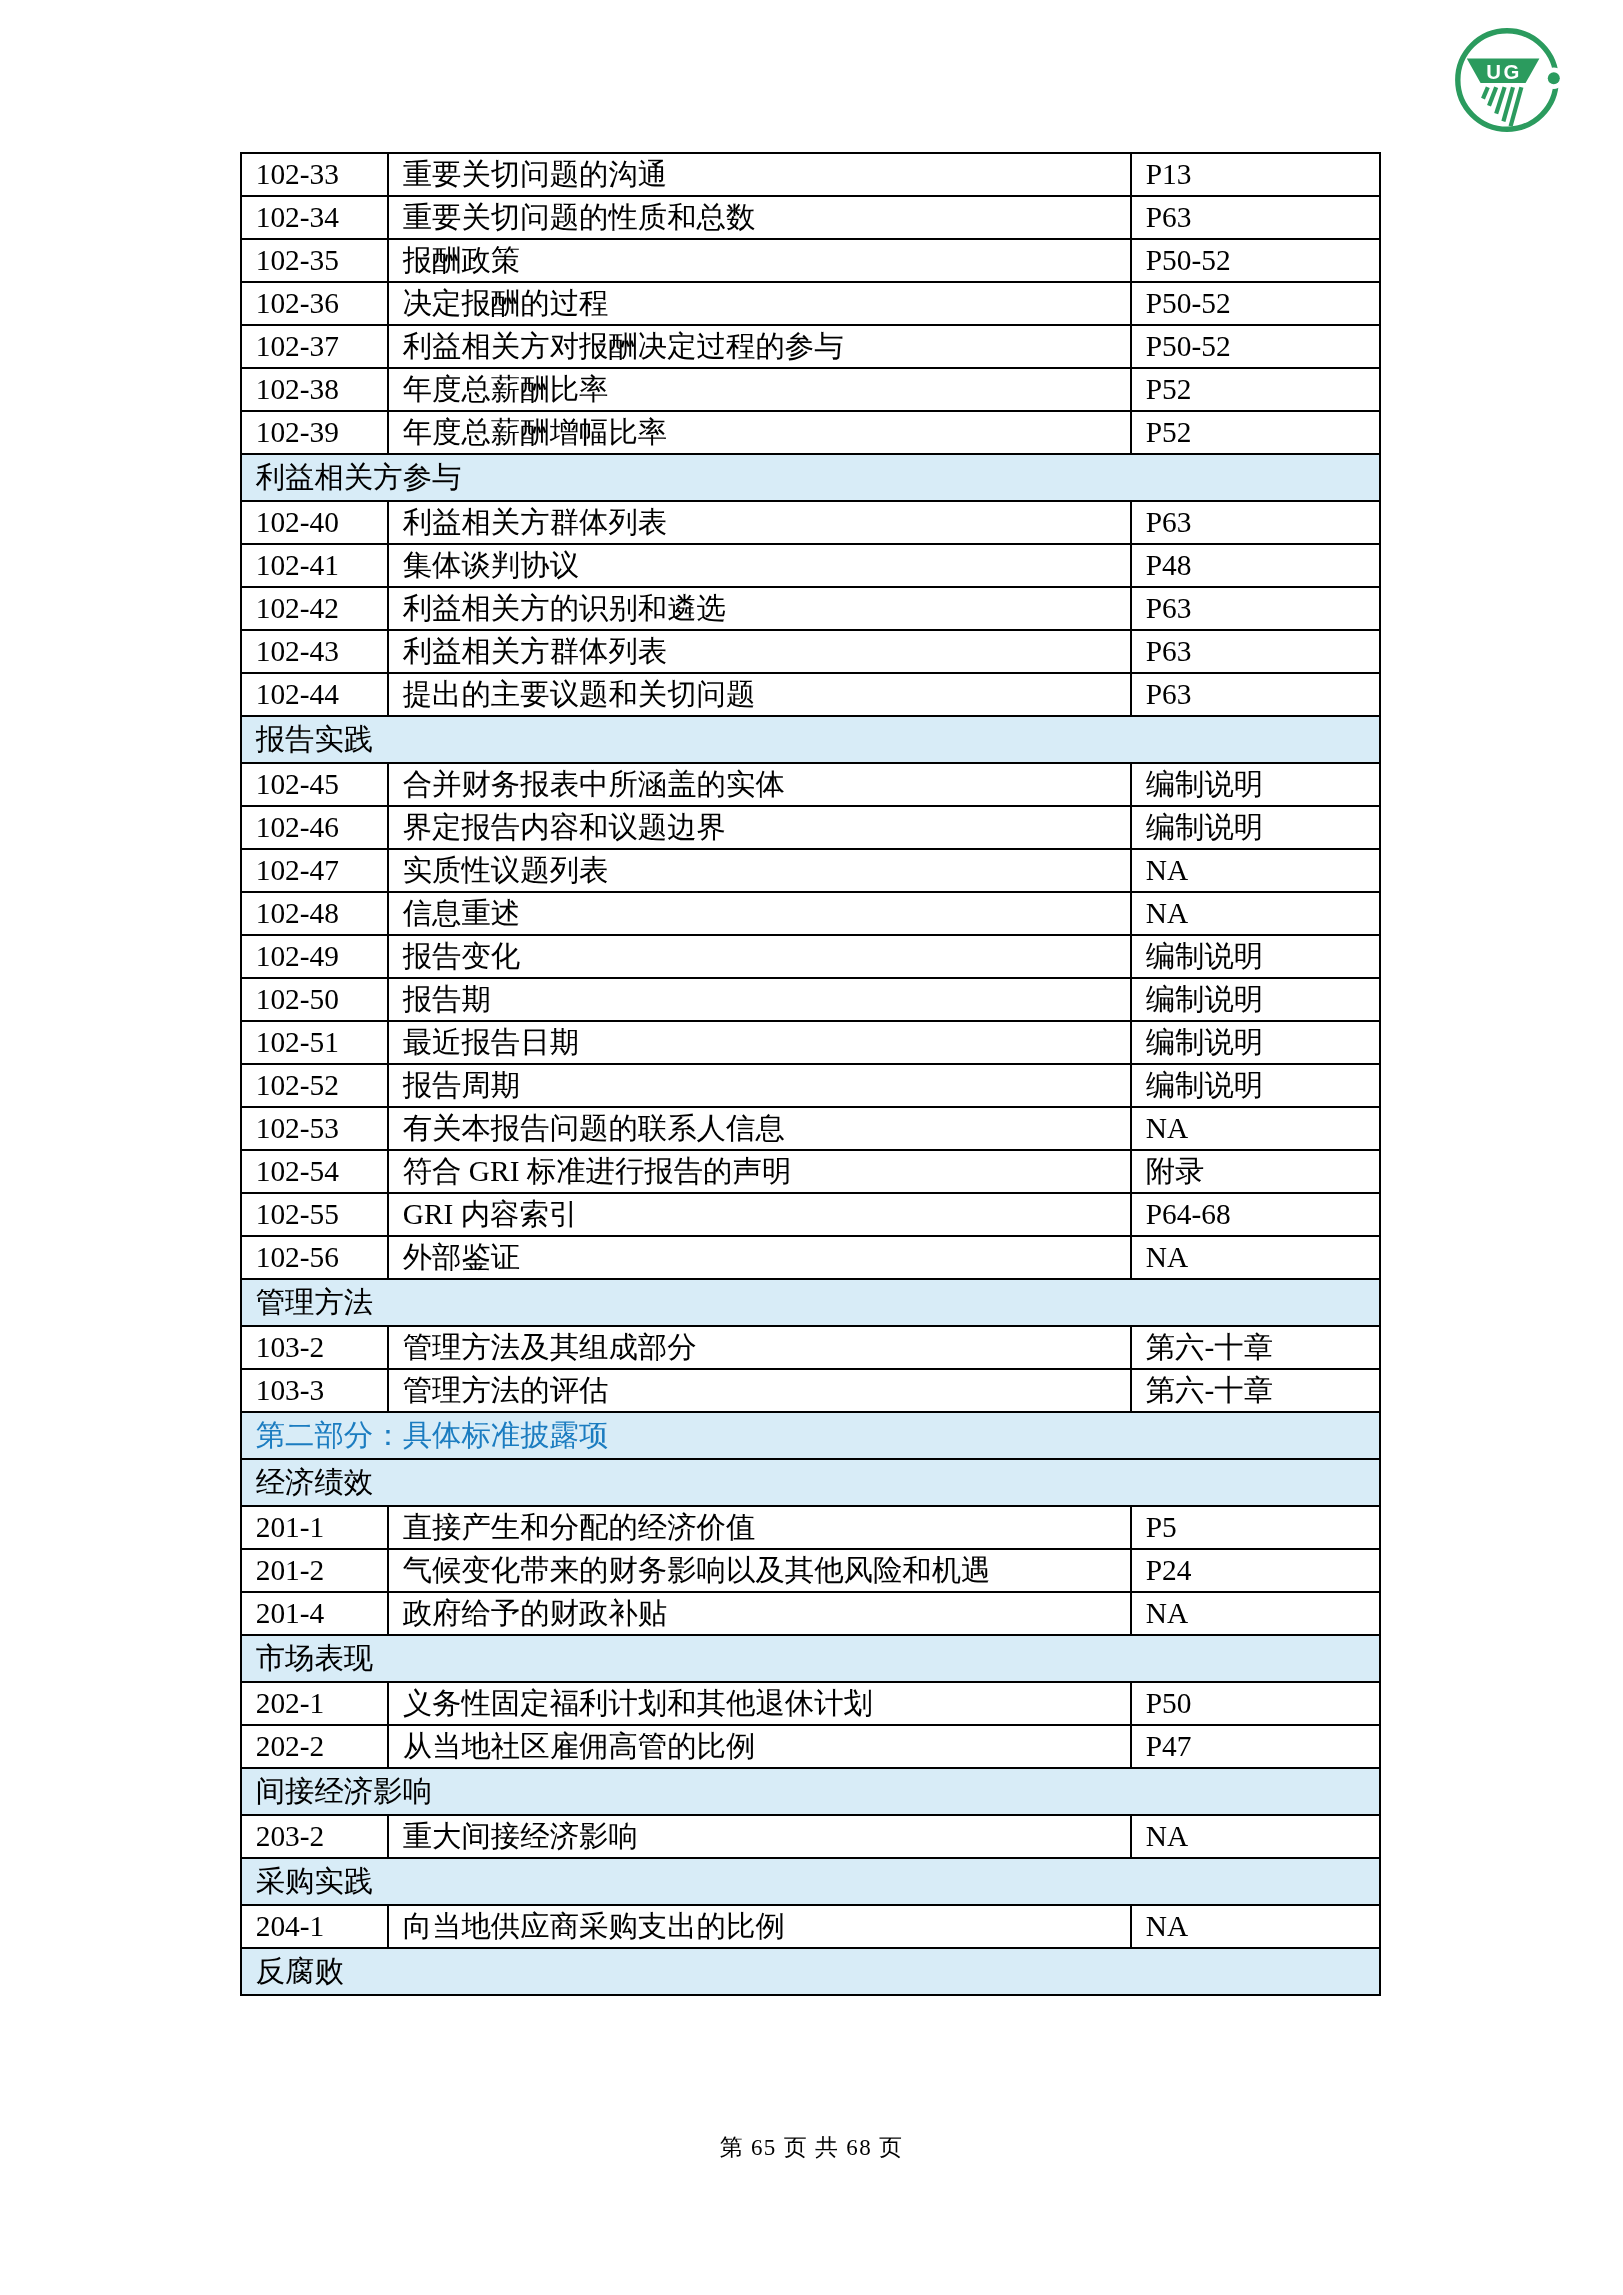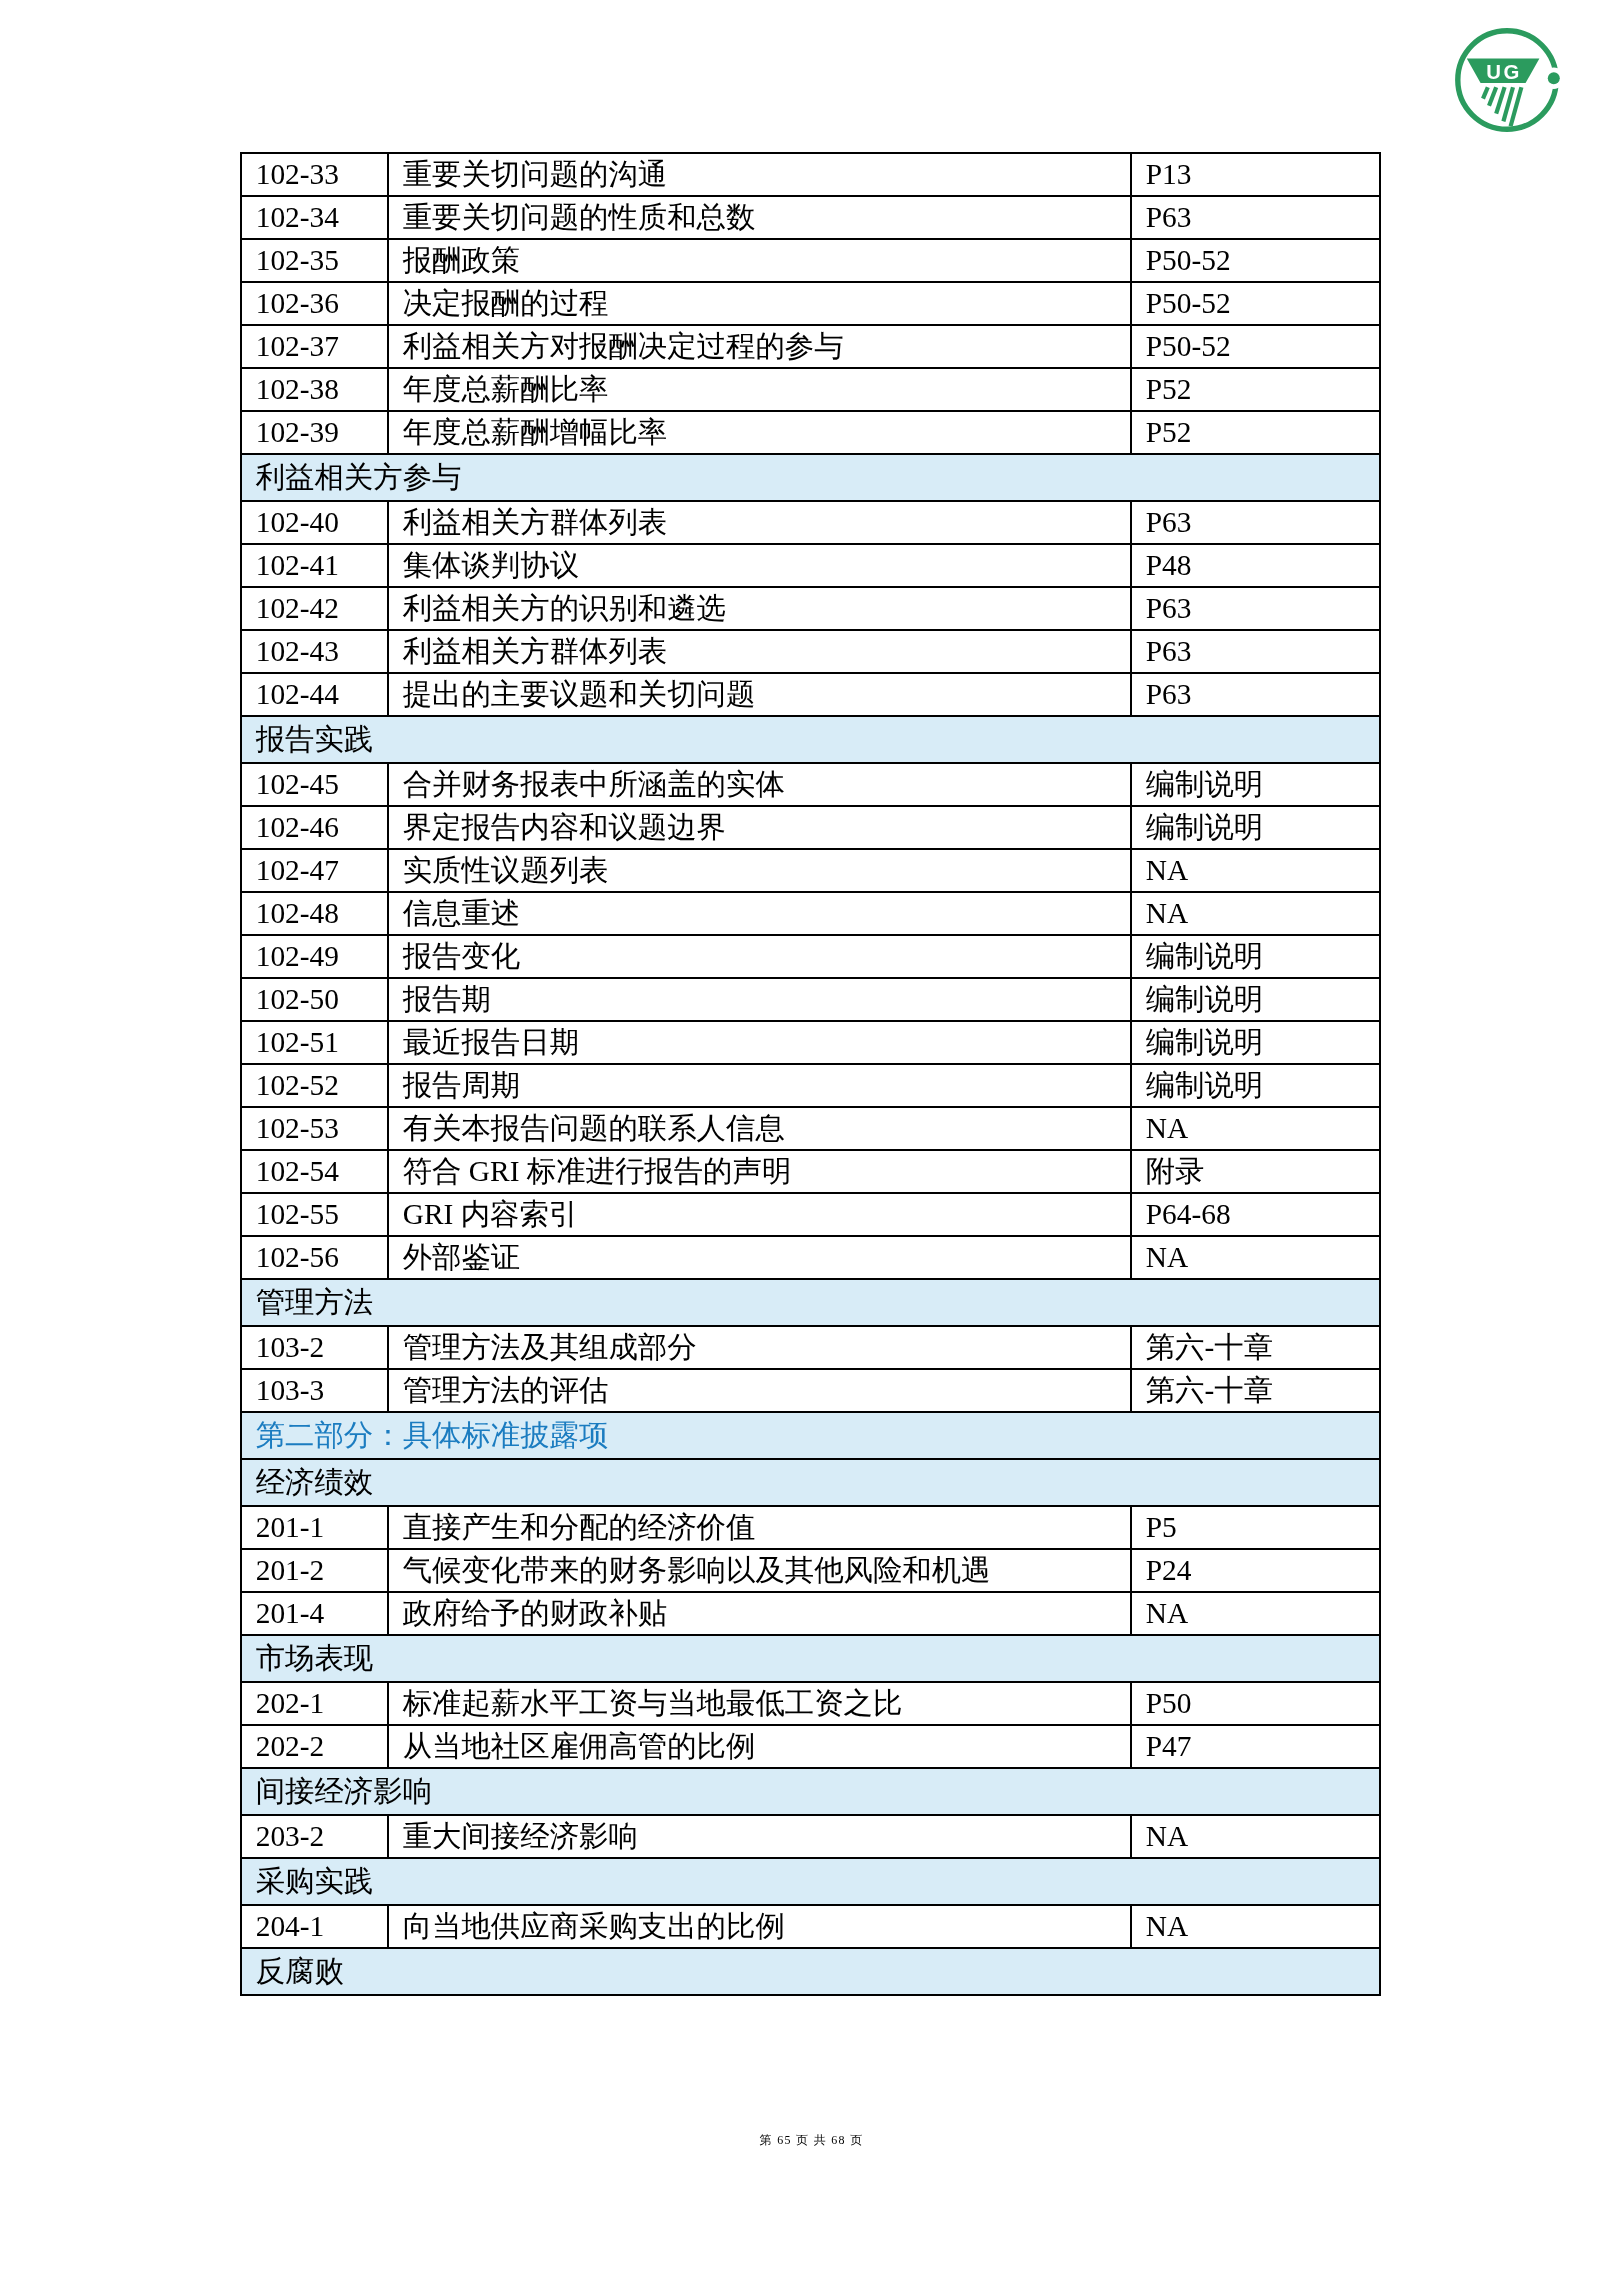--- a/index.html
+++ b/index.html
@@ -57,21 +57,21 @@
     background:var(--section-bg);
   }
   tr.part-row td { color:var(--part-text); }
 
   
   .footer {
     position:absolute;
     left:0; top:2132px;
     width:100%;
     text-align:center;
-    font-size:12px;
+    font-size:23px;
     letter-spacing:1.3px;
     color:#000;
   }
 </style>
 </head>
 <body>
 
 <div class="page" style="--section-bg: #d8ecf7; --part-text: #1b7cc0; --border-color: #000000; --logo-green: #2b9b5e;">
 
   <div class="logo">
@@ -261,21 +261,21 @@
         <tr class="data-row">
           <td>201-4</td>
           <td>政府给予的财政补贴</td>
           <td>NA</td>
         </tr>
         <tr class="section-row">
           <td colspan="3">市场表现</td>
         </tr>
         <tr class="data-row">
           <td>202-1</td>
-          <td>标准起薪水平工资与当地最低工资之比</td>
+          <td>义务性固定福利计划和其他退休计划</td>
           <td>P50</td>
         </tr>
         <tr class="data-row">
           <td>202-2</td>
           <td>从当地社区雇佣高管的比例</td>
           <td>P47</td>
         </tr>
         <tr class="section-row">
           <td colspan="3">间接经济影响</td>
         </tr>

